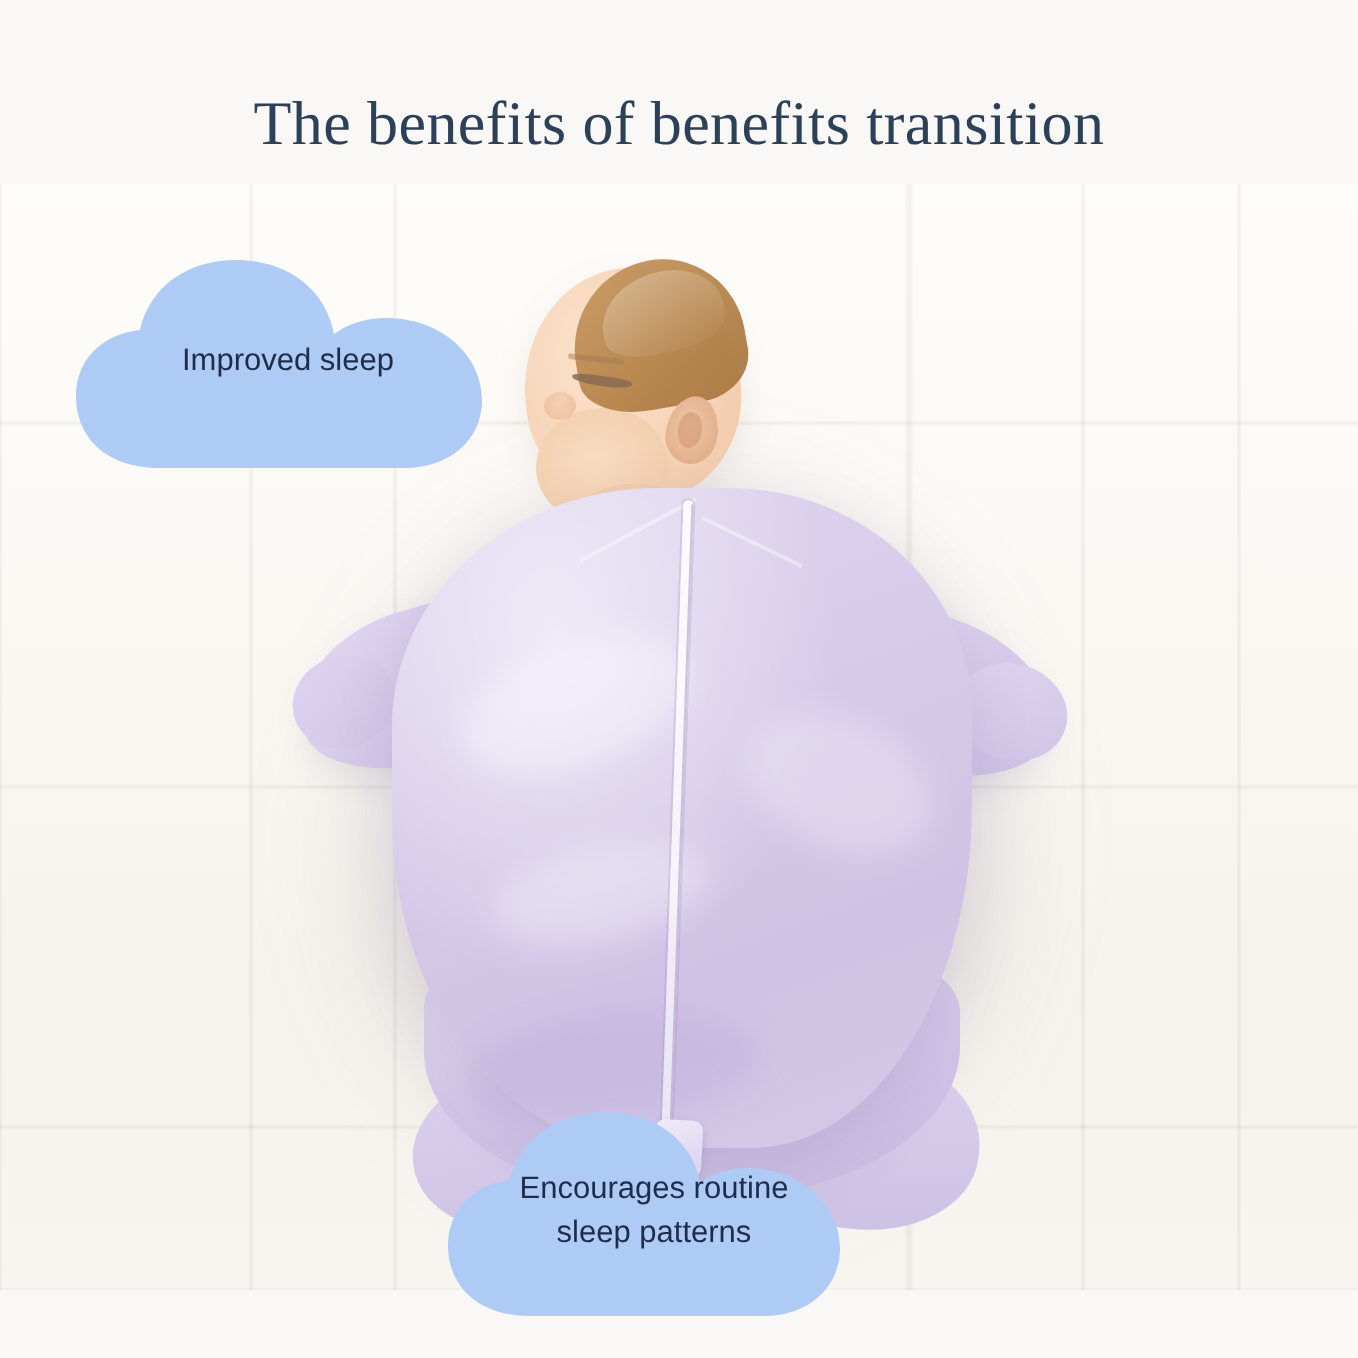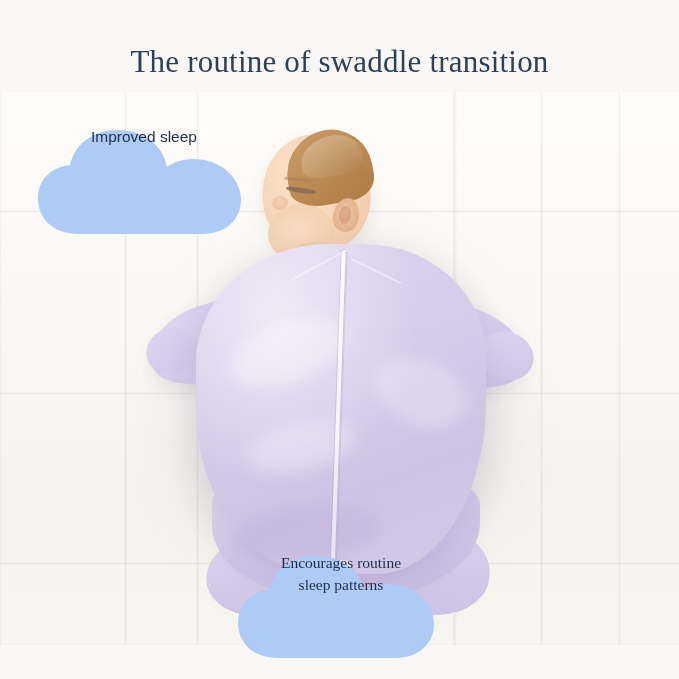--- a/index.html
+++ b/index.html
@@ -286,43 +286,43 @@
   }
 
   
   .cloud {
     position: absolute;
     color: #1f2d4a;
     font-size: 15.5px;
     line-height: 1.42;
     text-align: center;
     display: flex;
-    align-items: flex-start;
+    align-items: center;
     justify-content: center;
   }
   .cloud .cloud-svg { position: absolute; inset: 0; width: 100%; height: 100%; }
   .cloud .cloud-text {
     position: relative;
     z-index: 2;
     padding: 0 12px;
     white-space: pre-line;
   }
 
   .cloud.c0 { left: 34px;  top: 126px; width: 220px; height: 110px; }
   .cloud.c1 { left: 424px; top: 170px; width: 208px; height: 108px; }
   .cloud.c2 { left: 14px;  top: 348px; width: 216px; height: 110px; }
   .cloud.c3 { left: 458px; top: 408px; width: 208px; height: 110px; }
-  .cloud.c4 { left: 234px; top: 552px; width: 214px; height: 108px; font-family: Liberation Serif, serif; }
+  .cloud.c4 { left: 220px; top: 552px; width: 214px; height: 108px; }
 </style>
 </head>
 <body>
 
 <div id="page">
 
-  <div class="title">The routine of swaddle transition</div>
+  <div class="title">The benefits of benefits transition</div>
 
   <div class="photo">
 
     <div class="blanket"></div>
     <div class="seam s1"></div>
     <div class="seam s2"></div>
     <div class="seam s3"></div>
     <div class="seam s4"></div>
     <div class="seam s5"></div>
     <div class="hseam h1"></div>

